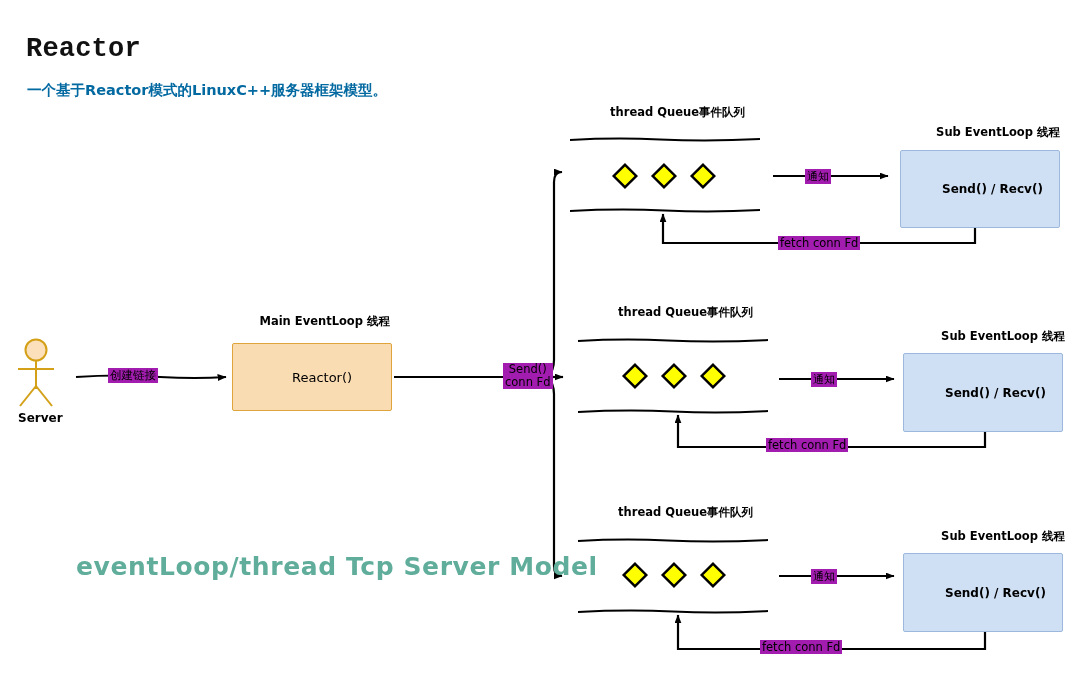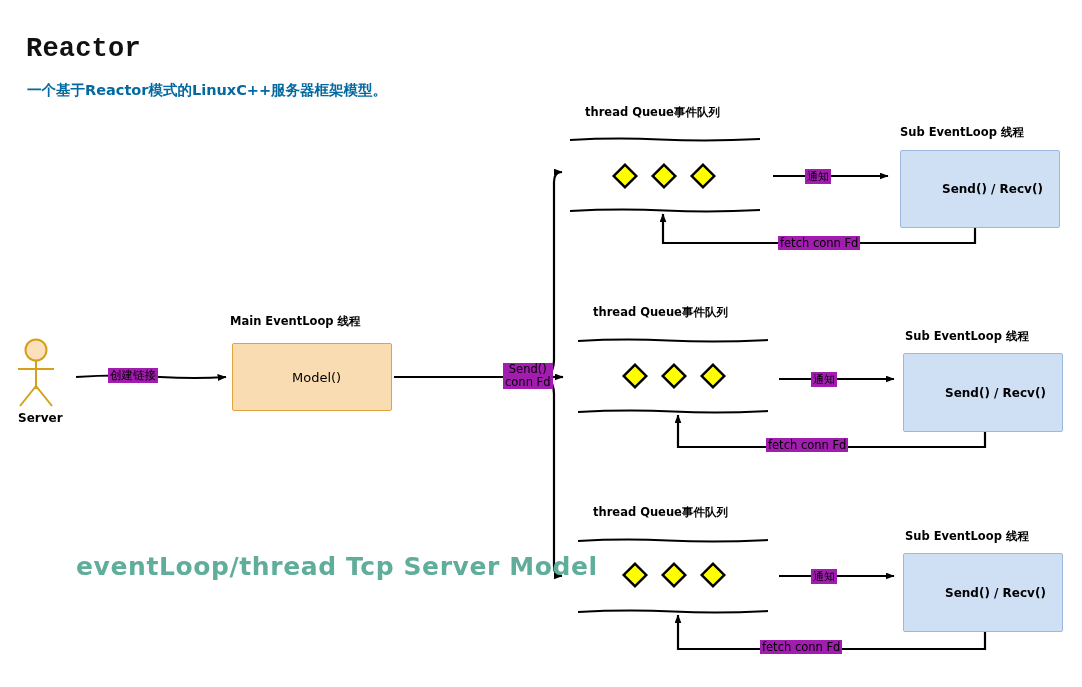--- a/index.html
+++ b/index.html
@@ -47,21 +47,21 @@
     font-size: 25px;
     font-weight: bold;
     letter-spacing: 0.6px;
   }
 
   .node-title {
     font-size: 11.5px;
     font-weight: bold;
     color: #000;
     white-space: nowrap;
-    text-align: left;
+    text-align: right;
   }
 
   
   .proc-box {
     box-sizing: border-box;
     border-width: 1.6px;
     border-style: solid;
     border-radius: 2px;
   }
   .box-main {
@@ -174,21 +174,21 @@
 <div class="abs" id="page-subtitle">一个基于Reactor模式的LinuxC++服务器框架模型。</div>
 
 <div class="abs" id="footer-caption" style="color: rgb(95, 173, 154);">eventLoop/thread Tcp Server Model</div>
 
 <div class="abs client-caption" style="left:18px; top:411px;">Server</div>
 
 <div class="edge-label" style="left:108px; top:368px;">创建链接</div>
 
 <div class="abs node-title" style="left:230px; top:314px; width:160px;">Main EventLoop 线程</div>
 <div class="abs proc-box box-main" style="left: 232px; top: 343px; width: 160px; height: 68px; background: rgb(250, 220, 179); border-color: rgb(224, 164, 60);"></div>
-<div class="box-text box-text-main" style="left:292px; top:370px;">Model()</div>
+<div class="box-text box-text-main" style="left:292px; top:370px;">Reactor()</div>
 
 <div class="edge-label two-line" style="left:464px; top:363px;margin-left:39px;">
   <div>Send()</div>
   <div>conn Fd</div>
 </div>
 
 <div class="abs node-title" style="left:585px; top:105px; width:160px;">thread Queue事件队列</div>
 <div class="edge-label small" style="left:805px; top:169px;">通知</div>
 <div class="edge-label" style="left:778px; top:236px;">fetch conn Fd</div>
 <div class="abs node-title" style="left:900px; top:125px; width:160px;">Sub EventLoop 线程</div>

